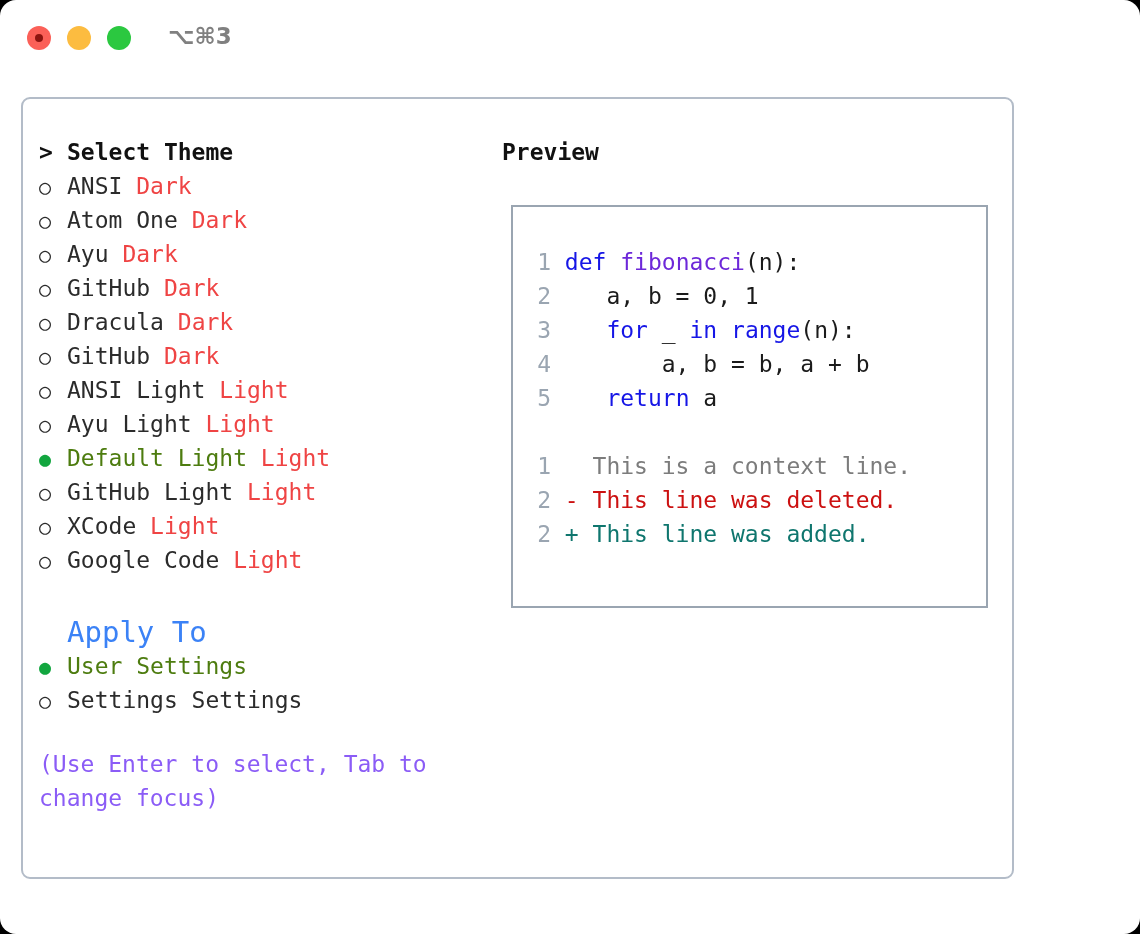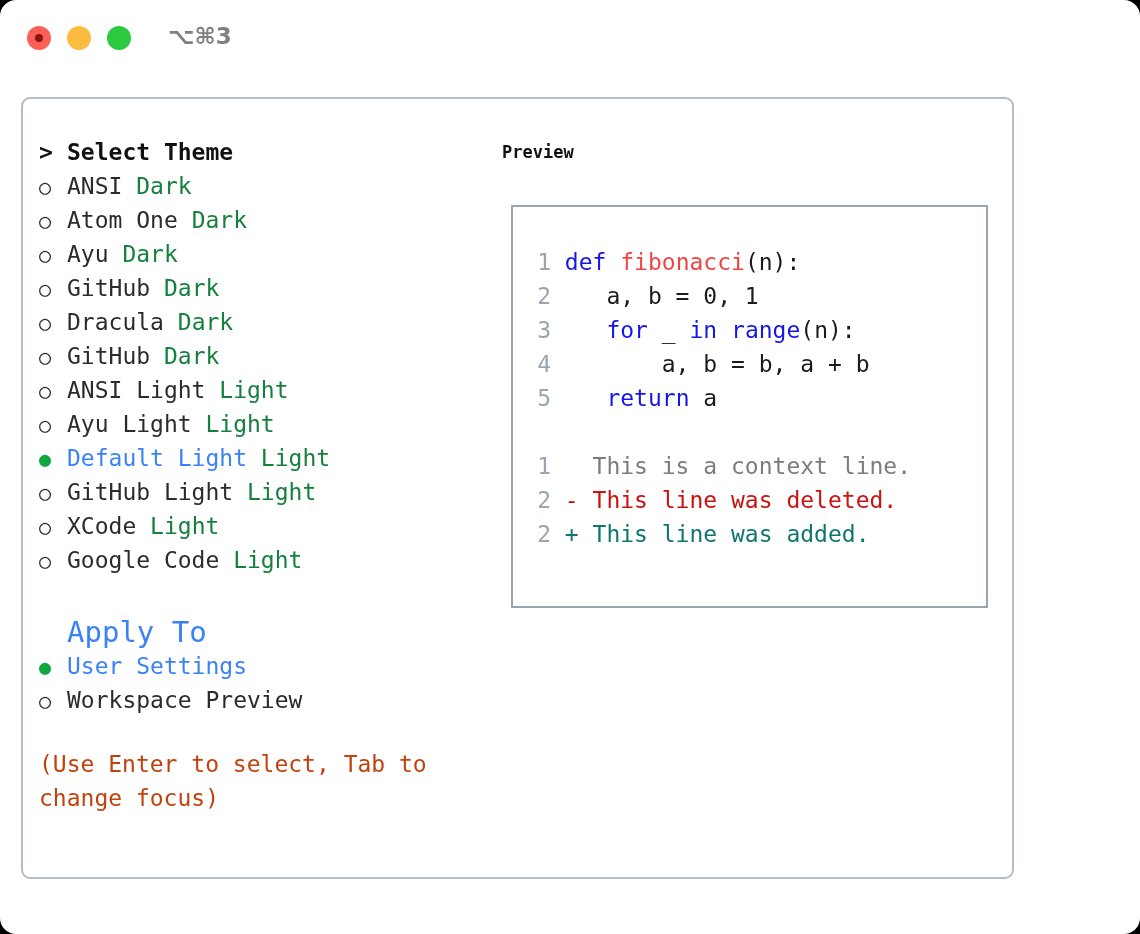--- a/index.html
+++ b/index.html
@@ -97,50 +97,50 @@
   .bullet.on  { color: #12a63f; }
 
   .hdr {
     font-weight: bold;
     color: #111111;
     font-size: 23px;
   }
   .hdr .bullet { font-weight: bold; font-size: 23px; color: #111111; }
 
   .name { color: #2b2b2b; }
-  .name.selected { color: #3b82f6; }
-  .cat  { color: #15803d; margin-top: 40px; }
+  .name.selected { color: #4d7c0f; }
+  .cat  { color: #ef4444; margin-top: 40px; }
 
   .section-label {
     height: 34px;
     line-height: 34px;
     font-size: 29px;
     color: #3b82f6;
     padding-left: 28px;
   }
 
   .spacer-lg { height: 38px; }
   .spacer-md { height: 30px; }
 
   #hint {
     font-size: 23px;
     line-height: 34px;
-    color: #c2410c;
+    color: #8b5cf6;
     width: 410px;
   }
 
   
   #right-col {
     position: absolute;
     left: 479px;
     top: 36px;
     width: 490px;
   }
   #preview-title {
-    font-size: 17px;
+    font-size: 23px;
     font-weight: bold;
     color: #111111;
     line-height: 34px;
   }
   #preview-box {
     position: absolute;
     left: 9px;
     top: 70px;
     width: 477px;
     height: 403px;
@@ -161,21 +161,21 @@
     white-space: pre;
   }
   .ln {
     display: inline-block;
     width: 26px;
     text-align: right;
     color: #9aa5b1;
   }
   .ctxt { display: inline; }
   .kw   { color: #1616e6; }
-  .fn   { color: #ef4444; }
+  .fn   { color: #6d28d9; }
   .pl   { color: #1b1b1b; }
   .ctx  { color: #7c7c7c; }
   .del  { color: #cc1111; }
   .add  { color: #0f766e; }
   .blank-line { height: 34px; }
 </style>
 </head>
 <body>
 
 <div id="window">
@@ -211,21 +211,21 @@
           <div class="row"><span class="bullet off">○</span><span class="name">XCode</span><span class="cat"> Light</span></div>
           <div class="row"><span class="bullet off">○</span><span class="name">Google Code</span><span class="cat"> Light</span></div>
         </div>
 
       <div class="spacer-lg"></div>
 
       <div class="section-label">Apply To</div>
 
       <div id="apply-list">
           <div class="row"><span class="bullet on">●</span><span class="name selected">User Settings</span></div>
-          <div class="row"><span class="bullet off">○</span><span class="name">Workspace Preview</span></div>
+          <div class="row"><span class="bullet off">○</span><span class="name">Settings Settings</span></div>
         </div>
 
       <div class="spacer-md"></div>
 
       <div id="hint">(Use Enter to select, Tab to change focus)</div>
     </div>
 
     <div id="right-col">
       <div id="preview-title">Preview</div>
 

